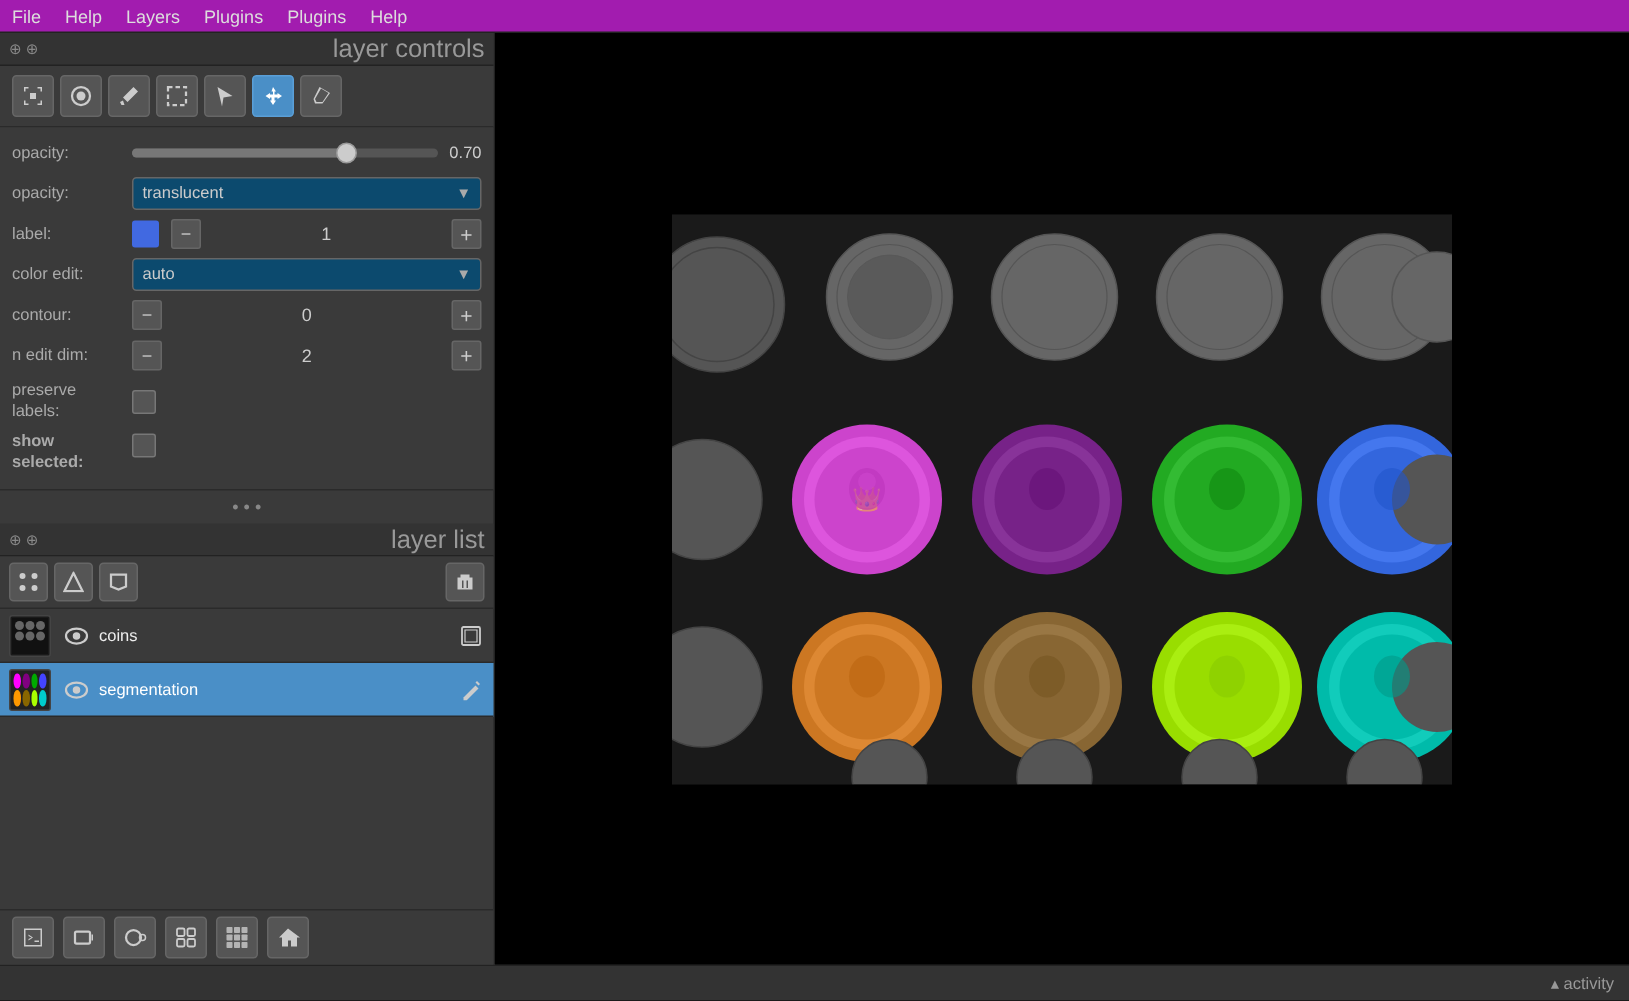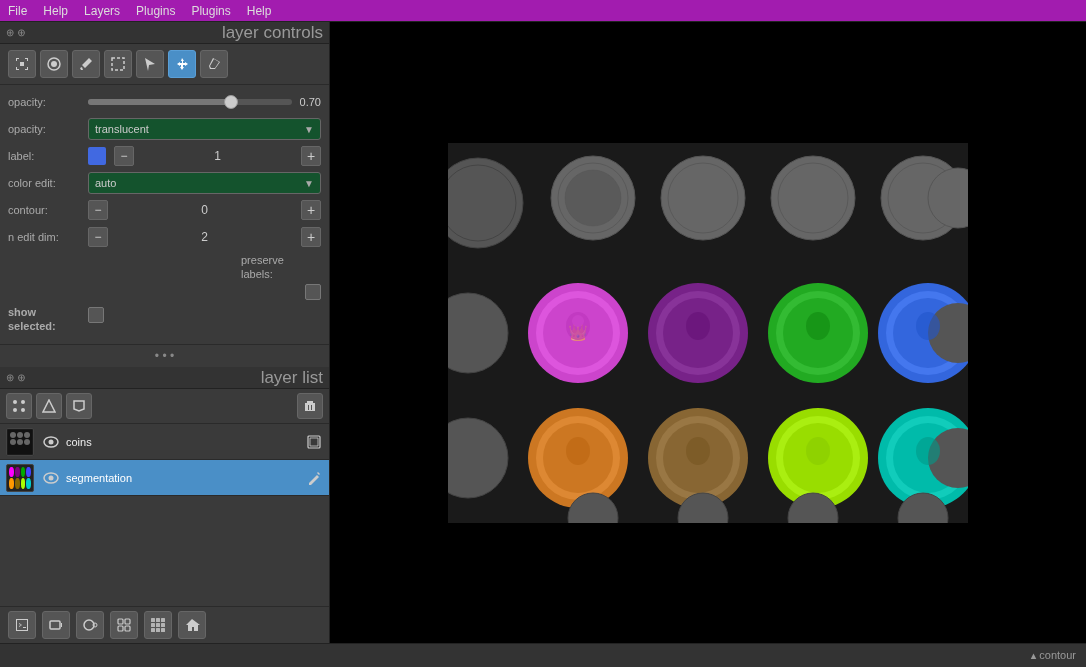--- a/index.html
+++ b/index.html
@@ -27,21 +27,21 @@
     .tool-btn.active { background: #4a8fc7; border-color: #5a9fd7; color: #fff; }
 
     
     .controls-area { padding: 6px 8px; background: #3a3a3a; border-bottom: 1px solid #2a2a2a; flex-shrink: 0; }
     .control-row { display: flex; align-items: center; margin-bottom: 5px; min-height: 22px; }
     .control-label { color: #aaa; font-size: 11px; width: 80px; flex-shrink: 0; }
     .control-value { color: #ccc; font-size: 11px; margin-left: auto; }
     .slider-track { flex: 1; height: 6px; background: #555; border-radius: 3px; position: relative; cursor: pointer; }
     .slider-fill { height: 100%; background: #777; border-radius: 3px; }
     .slider-thumb { width: 14px; height: 14px; background: #ccc; border-radius: 50%; position: absolute; top: -4px; cursor: grab; border: 1px solid #999; }
-    .dropdown { flex: 1; background: #14532d; border: 1px solid #666; border-radius: 3px; padding: 2px 6px; color: #ccc; font-size: 11px; display: flex; align-items: center; justify-content: space-between; cursor: pointer; height: 22px; }
+    .dropdown { flex: 1; background: #0c4a6e; border: 1px solid #666; border-radius: 3px; padding: 2px 6px; color: #ccc; font-size: 11px; display: flex; align-items: center; justify-content: space-between; cursor: pointer; height: 22px; }
     .dropdown-arrow { color: #aaa; font-size: 10px; }
     .label-color { width: 18px; height: 18px; background: #4169e1; border-radius: 2px; flex-shrink: 0; margin-right: 4px; }
     .label-controls { display: flex; align-items: center; flex: 1; gap: 4px; }
     .label-value { flex: 1; text-align: center; color: #ccc; }
     .plus-btn { width: 20px; height: 20px; background: #555; border: 1px solid #666; border-radius: 2px; display: flex; align-items: center; justify-content: center; cursor: pointer; color: #ccc; font-size: 14px; }
     .minus-btn { width: 20px; height: 20px; background: #555; border: 1px solid #666; border-radius: 2px; display: flex; align-items: center; justify-content: center; cursor: pointer; color: #ccc; font-size: 12px; }
     .contour-row { display: flex; align-items: center; gap: 4px; flex: 1; }
     .contour-value { text-align: center; flex: 1; color: #ccc; }
     .checkbox-custom { width: 16px; height: 16px; background: #555; border: 1px solid #777; border-radius: 2px; display: flex; align-items: center; justify-content: center; cursor: pointer; }
     .checkbox-custom.checked { background: #555; }
@@ -194,21 +194,21 @@
       <div class="control-row">
         <span class="control-label">n edit dim:</span>
         <div class="contour-row">
           <div class="minus-btn">−</div>
           <span class="contour-value">2</span>
           <div class="plus-btn">+</div>
         </div>
       </div>
 
 
-      <div class="control-row" style="align-items:flex-end;flex-direction:column;">
+      <div class="control-row" style="align-items:center;">
         <span class="control-label" style="line-height:1.3;">preserve<br>labels:</span>
         <div class="checkbox-unchecked" style="margin-top:2px;"></div>
       </div>
 
       <div class="control-row" style="align-items:flex-start;font-weight:bold;">
         <span class="control-label" style="line-height:1.3;">show<br>selected:</span>
         <div class="checkbox-unchecked" style="margin-top:2px;"></div>
       </div>
 
     </div>
@@ -438,14 +438,14 @@
 
         <ellipse cx="370" cy="308" rx="12" ry="14" fill="#88cc00" opacity="0.6"></ellipse>
 
         <ellipse cx="480" cy="308" rx="12" ry="14" fill="#009988" opacity="0.6"></ellipse>
       </svg>
     </div>
   </div>
 </div>
 
 <div class="status-bar">
-  <span>▴ contour</span>
+  <span>▴ activity</span>
 </div>
 
 </body></html>

